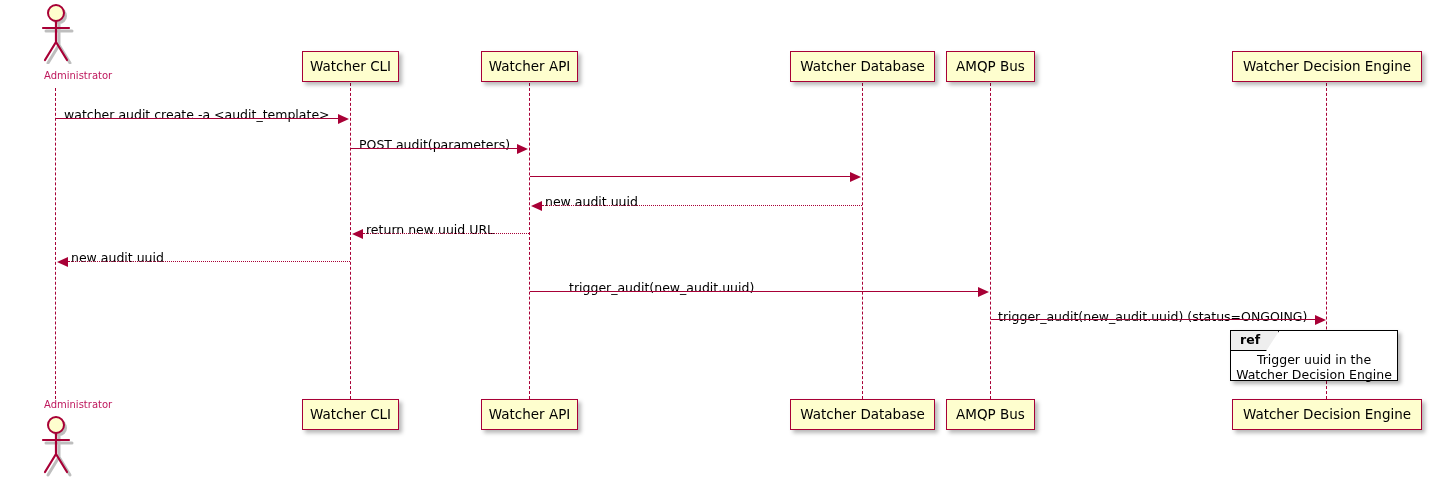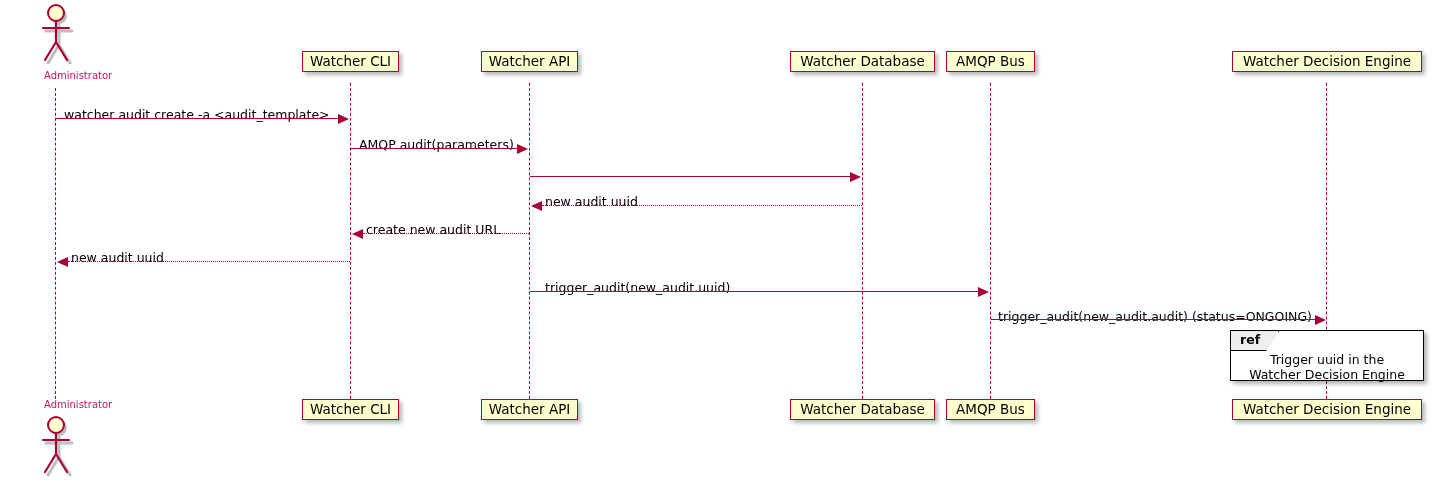--- a/index.html
+++ b/index.html
@@ -23,21 +23,21 @@
     background: #FEFECE;
     border: 1.5px solid #A80036;
     color: #000000;
     font-size: 13.5px;
     line-height: 1;
     display: flex;
     align-items: center;
     justify-content: center;
     white-space: nowrap;
     box-shadow: 3px 3px 4px rgba(0,0,0,0.28);
-    height: 21px;
+    height: 31px;
     padding: 0 24px;
   }
 
   
   .lifeline {
     position: absolute;
     width: 0;
     border-left: 1.5px dashed #A80036;
   }
 
@@ -160,48 +160,48 @@
     <span>AMQP Bus</span>
   </div>
   <div class="participant" style="left:1232px; top:51px; width:190px;">
     <span>Watcher Decision Engine</span>
   </div>
 
   <div class="msg-label" style="left:64px; top:103px;">watcher audit create -a &lt;audit_template&gt;</div>
   <div class="msg-line" style="left:56px; top:118px; width:283px;"></div>
   <div class="arrowhead right" style="left:338px; top:113.5px;"></div>
 
-  <div class="msg-label" style="left:359px; top:133px;">AMQP audit(parameters)</div>
+  <div class="msg-label" style="left:359px; top:133px;">POST audit(parameters)</div>
   <div class="msg-line" style="left:351px; top:148px; width:167px;"></div>
   <div class="arrowhead right" style="left:517px; top:143.5px;"></div>
 
   <div class="msg-line" style="left:530px; top:176px; width:321px;"></div>
   <div class="arrowhead right" style="left:850px; top:171.5px;"></div>
 
   <div class="msg-label" style="left:545px; top:190px;">new audit uuid</div>
   <div class="msg-line dotted" style="left:542px; top:205px; width:320px;"></div>
   <div class="arrowhead left" style="left:531px; top:200.5px;"></div>
 
-  <div class="msg-label" style="left:366px; top:218px;">create new audit URL</div>
+  <div class="msg-label" style="left:366px; top:218px;">return new uuid URL</div>
   <div class="msg-line dotted" style="left:363px; top:233px; width:166px;"></div>
   <div class="arrowhead left" style="left:352px; top:228.5px;"></div>
 
   <div class="msg-label" style="left:71px; top:246px;">new audit uuid</div>
   <div class="msg-line dotted" style="left:68px; top:261px; width:282px;"></div>
   <div class="arrowhead left" style="left:57px; top:256.5px;"></div>
 
-  <div class="msg-label" style="left:545px; top:276px;">trigger_audit(new_audit.uuid)</div>
+  <div class="msg-label" style="left:569px; top:276px;">trigger_audit(new_audit.uuid)</div>
   <div class="msg-line" style="left:530px; top:291px; width:449px;"></div>
   <div class="arrowhead right" style="left:978px; top:286.5px;"></div>
 
-  <div class="msg-label" style="left:998px; top:305px;">trigger_audit(new_audit.audit) (status=ONGOING)</div>
+  <div class="msg-label" style="left:998px; top:305px;">trigger_audit(new_audit.uuid) (status=ONGOING)</div>
   <div class="msg-line" style="left:991px; top:319px; width:325px;"></div>
   <div class="arrowhead right" style="left:1315px; top:314.5px;"></div>
 
-  <div class="ref-box" style="left:1230px; top:330px; width:194px; height:51px;">
+  <div class="ref-box" style="left:1230px; top:330px; width:168px; height:51px;">
     <div class="ref-tab">ref</div>
     <div class="ref-body">
       <div>Trigger uuid in the</div>
       <div>Watcher Decision Engine</div>
     </div>
   </div>
 
   <div class="participant" style="left:302px; top:399px; width:97px;">
     <span>Watcher CLI</span>
   </div>

